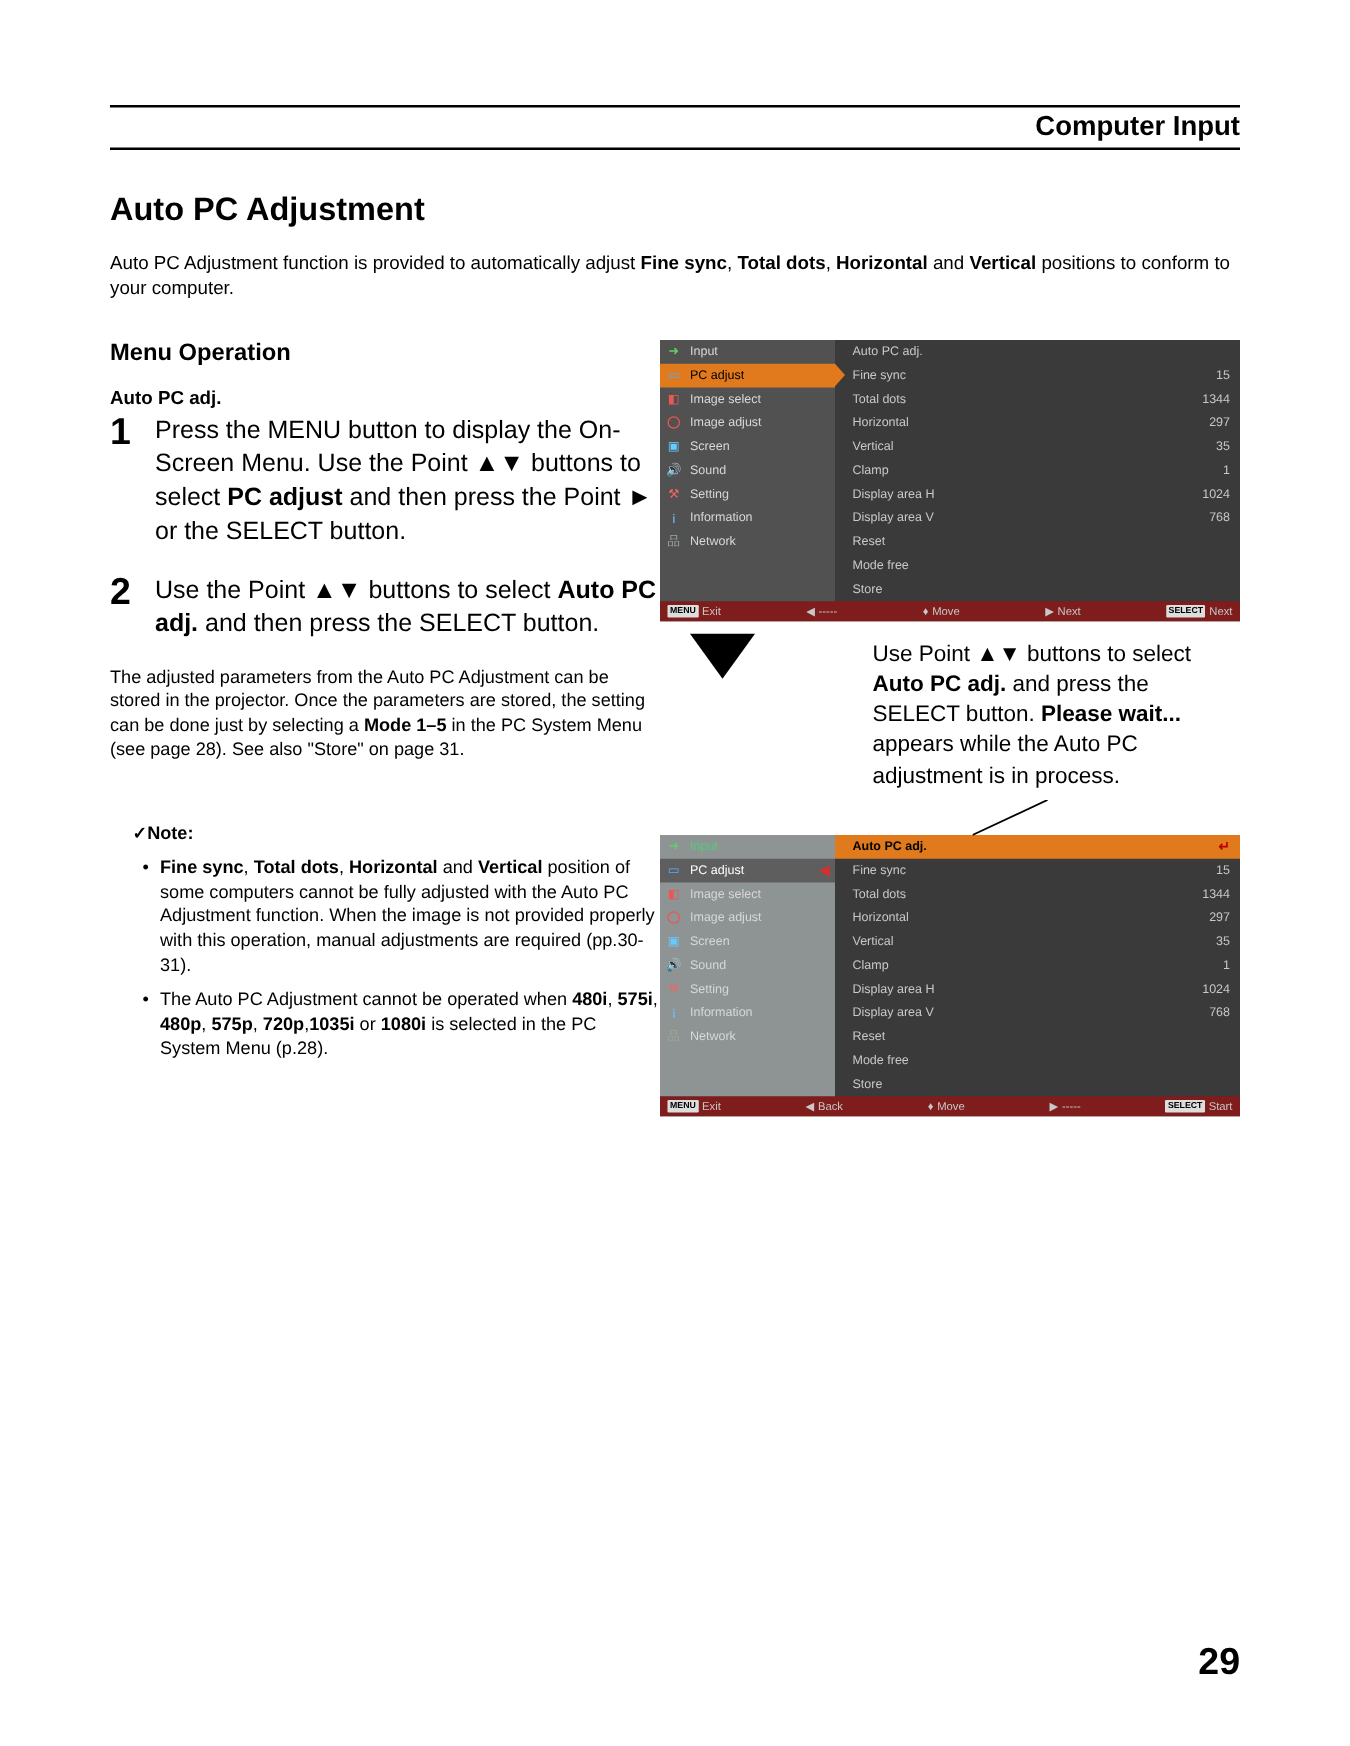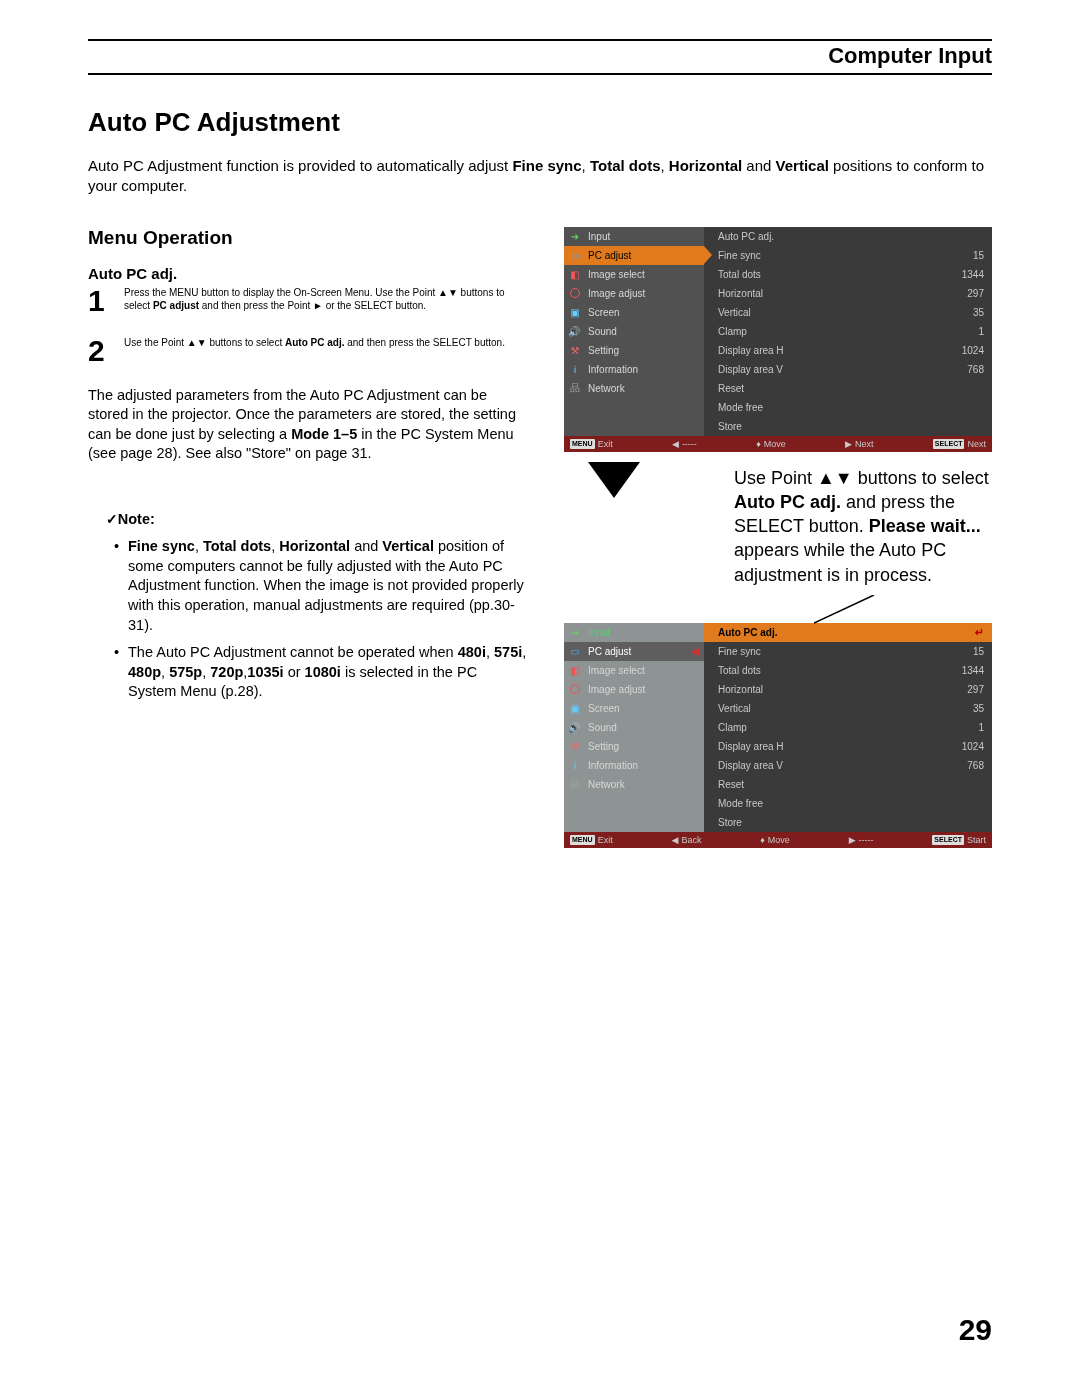--- a/index.html
+++ b/index.html
@@ -1,29 +1,29 @@
 <!DOCTYPE html>
 <html><head>
 <meta charset="utf-8">
 <style>
   * { box-sizing: border-box; margin: 0; padding: 0; }
   html, body { width: 1080px; height: 1397px; background: #fff; font-family: Arial, Helvetica, sans-serif; color: #000; }
-  .page { padding: 39px 88px 40px 88px; position: relative; height: 100%; }
+  .page { padding: 84px 88px 40px 88px; position: relative; height: 100%; }
   .breadcrumb { font-size: 22px; font-weight: bold; text-align: right; padding-bottom: 4px; border-bottom: 2px solid #000; }
   .breadcrumb-top { border-top: 2px solid #000; padding-top: 2px; }
   h1.title { font-size: 26px; font-weight: bold; margin-top: 32px; margin-bottom: 18px; }
   p.intro { font-size: 15px; line-height: 1.35; margin-bottom: 30px; }
-  .cols { display: flex; gap: 36px; }
+  .cols { display: flex; }
   .left { flex: 0 0 440px; }
   .right { flex: 1; }
   h2.sub { font-size: 19px; font-weight: bold; margin-bottom: 16px; }
   .bold { font-weight: bold; }
   .step { display: flex; gap: 12px; margin-bottom: 20px; }
   .step-num { font-size: 30px; font-weight: bold; line-height: 1; width: 24px; }
-  .step-body { font-size: 10px; line-height: 1.35; flex: 1; }
+  .step-body { font-size: 20px; line-height: 1.35; flex: 1; }
   .sub3 { font-size: 15px; font-weight: bold; margin-top: 6px; margin-bottom: 4px; }
   .store-body { font-size: 14.5px; line-height: 1.35; }
   .note-block { margin-top: 46px; padding-left: 18px; font-size: 14.5px; line-height: 1.35; }
   .note-title { font-weight: bold; margin-bottom: 8px; }
   .note-item { display: flex; gap: 6px; margin-bottom: 8px; padding-left: 8px;}
   .bullet { flex: 0 0 8px; }
   .check { font-size: 14px; }
   .page-num { position: absolute; bottom: 50px; right: 88px; font-size: 30px; font-weight: bold; }
 
   

